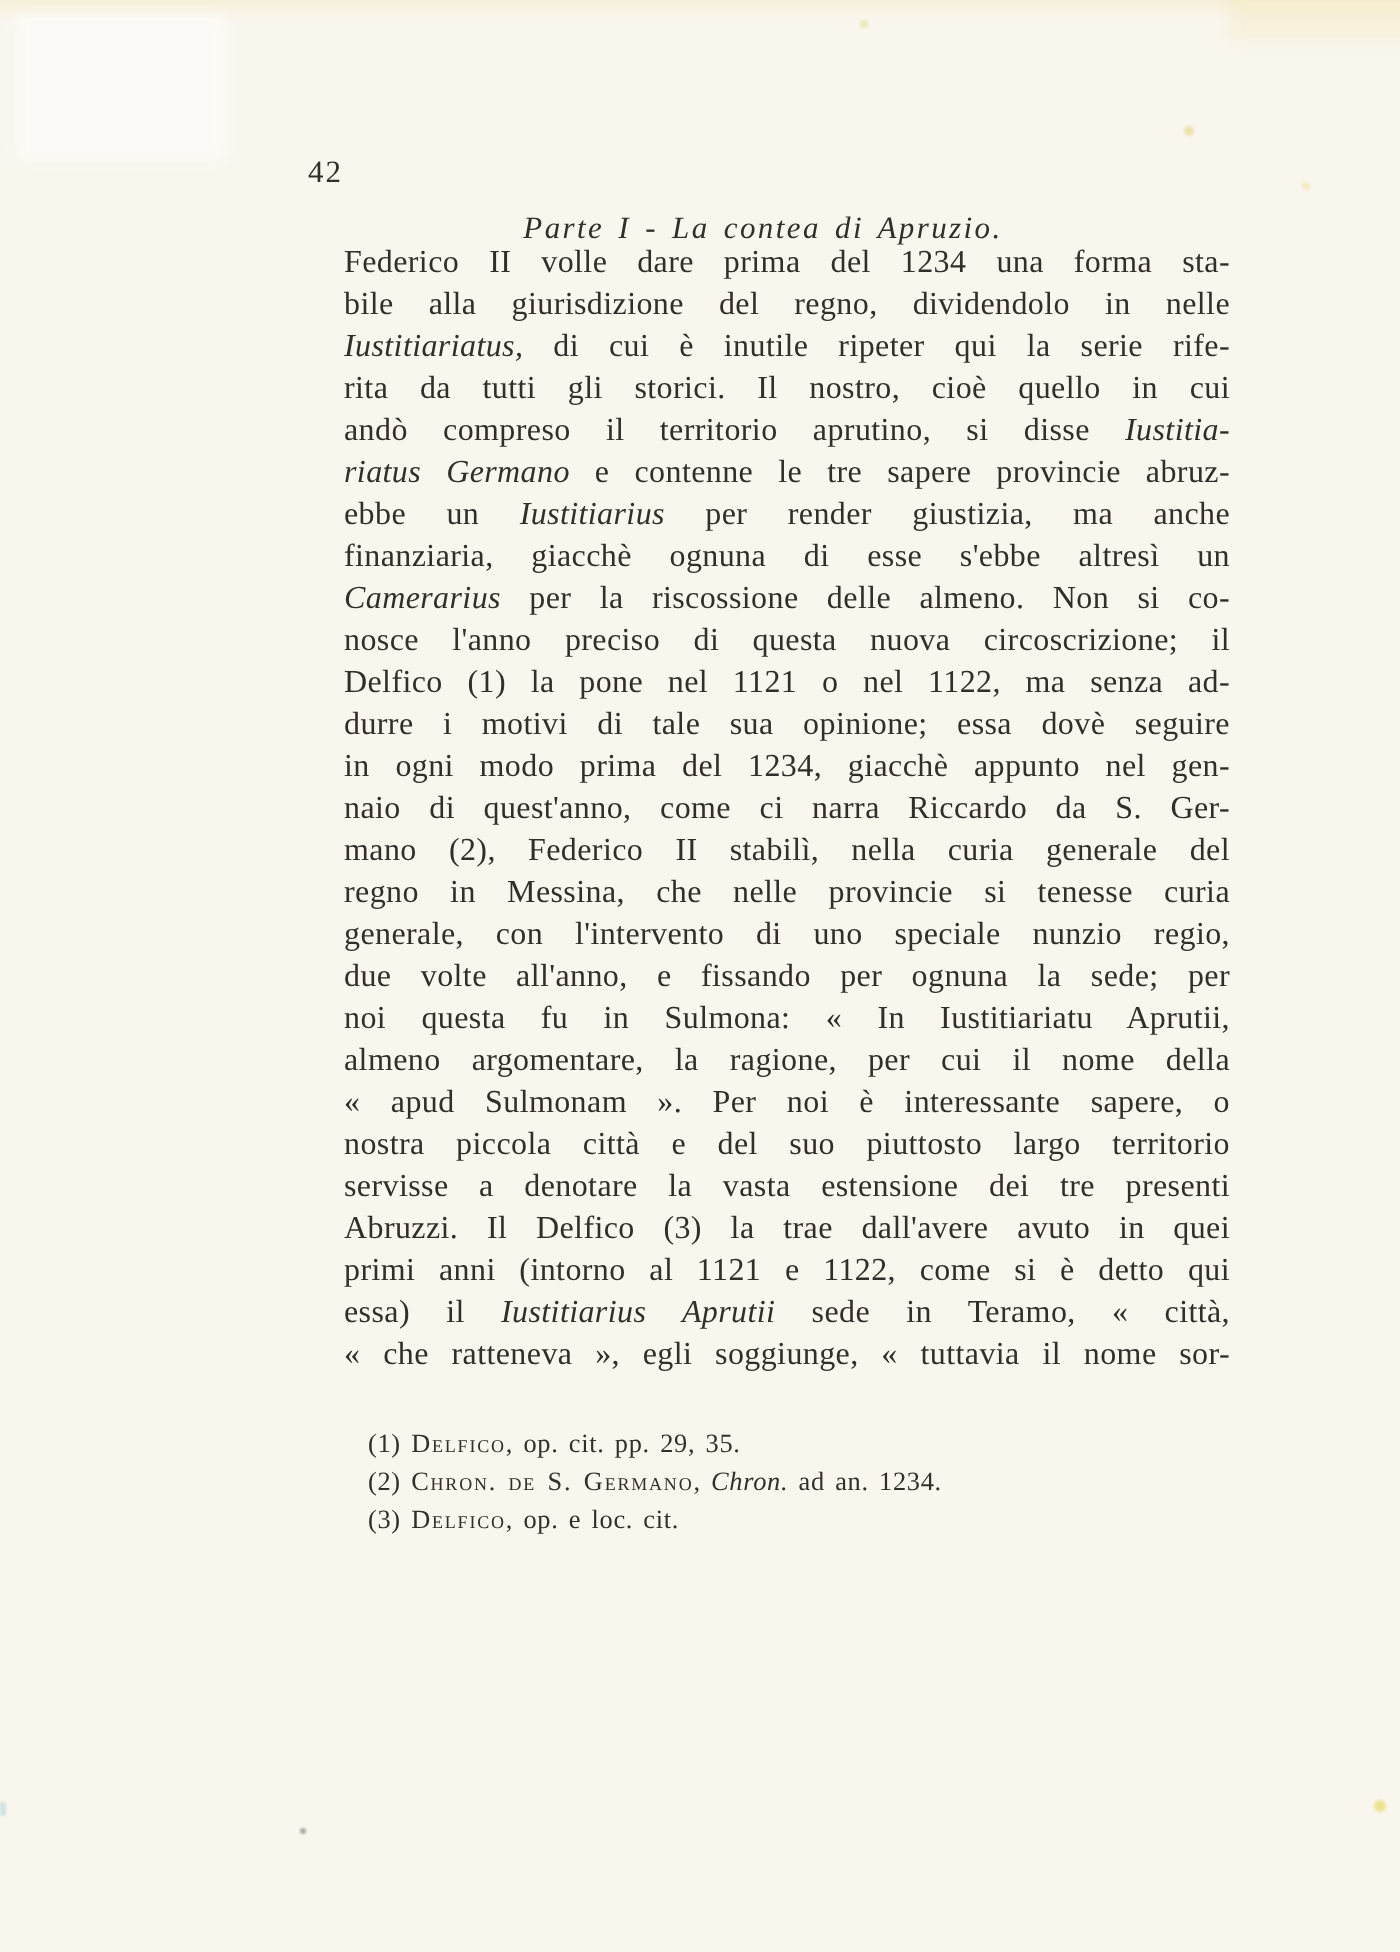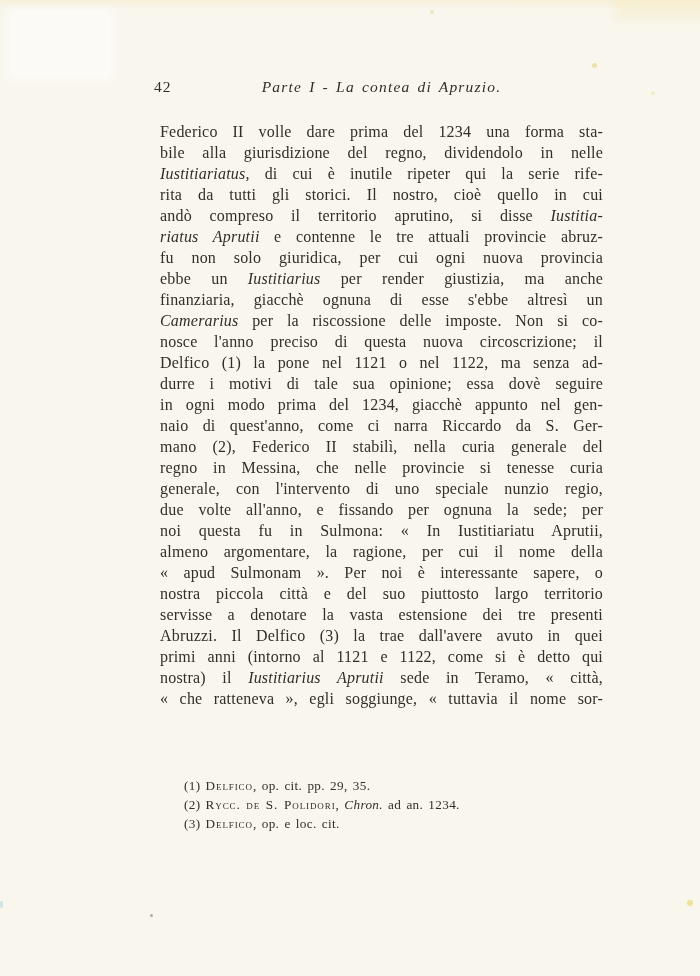--- a/index.html
+++ b/index.html
@@ -38,33 +38,34 @@
   .speck-c1 { left: 0px;   top: 901px; width: 3px; height: 7px; background: rgba(150,200,210,0.4); border-radius: 2px; filter: blur(0.5px); }
 
   .header {
     position: absolute; left: 160px; top: 76px; width: 443px; height: 22px;
     font-size: 15.5px; line-height: 22px;
   }
   .pagenum { position: absolute; left: -6px; top: 0; letter-spacing: 1px; }
   .runtitle {
     display: block; text-align: center; font-style: italic; letter-spacing: 1.2px;
     word-spacing: 2px;
+    margin-top: 28px;
   }
 
-  .bodyblock { position: absolute; left: 160px; top: 121px; width: 443px; }
+  .bodyblock { position: absolute; left: 172px; top: 121px; width: 443px; }
   .bline {
     height: 21px; line-height: 21px; font-size: 16px;
     letter-spacing: 0.2px;
     text-align: justify; text-align-last: justify;
     overflow: hidden; white-space: normal;
   }
   .it { font-style: italic; }
   .sc { font-variant: small-caps; letter-spacing: 0.9px; }
 
-  .footnotes { position: absolute; left: 184px; top: 776px; width: 420px; }
+  .footnotes { position: absolute; left: 184px; top: 712px; width: 420px; }
   .fline {
     height: 19px; line-height: 19px; font-size: 13.2px;
     letter-spacing: 0.35px; word-spacing: 1.5px;
     overflow: hidden; white-space: nowrap;
   }
 </style>
 </head>
 <body>
 
 <div class="page">
@@ -83,44 +84,43 @@
     <span class="pagenum">42</span>
     <span class="runtitle">Parte I - La contea di Apruzio.</span>
   </div>
 
   <div class="bodyblock">
       <div class="bline"><span>Federico II volle dare prima del 1234 una forma sta-</span></div>
       <div class="bline"><span>bile alla giurisdizione del regno, dividendolo in nelle</span></div>
       <div class="bline"><span class="it">Iustitiariatus,</span><span> di cui è inutile ripeter qui la serie rife-</span></div>
       <div class="bline"><span>rita da tutti gli storici. Il nostro, cioè quello in cui</span></div>
       <div class="bline"><span>andò compreso il territorio aprutino, si disse </span><span class="it">Iustitia-</span></div>
-      <div class="bline"><span class="it">riatus Aprutii</span><span> e contenne le tre attuali provincie abruz-</span></div>
-      <div class="bline"><span>fu non solo giuridica, per cui ogni nuova provincia</span></div>
+      <div class="bline"><span class="it">riatus Germano</span><span> e contenne le tre sapere provincie abruz-</span></div>
       <div class="bline"><span>ebbe un </span><span class="it">Iustitiarius</span><span> per render giustizia, ma anche</span></div>
       <div class="bline"><span>finanziaria, giacchè ognuna di esse s'ebbe altresì un</span></div>
-      <div class="bline"><span class="it">Camerarius</span><span> per la riscossione delle imposte. Non si co-</span></div>
+      <div class="bline"><span class="it">Camerarius</span><span> per la riscossione delle almeno. Non si co-</span></div>
       <div class="bline"><span>nosce l'anno preciso di questa nuova circoscrizione; il</span></div>
       <div class="bline"><span>Delfico (1) la pone nel 1121 o nel 1122, ma senza ad-</span></div>
       <div class="bline"><span>durre i motivi di tale sua opinione; essa dovè seguire</span></div>
       <div class="bline"><span>in ogni modo prima del 1234, giacchè appunto nel gen-</span></div>
       <div class="bline"><span>naio di quest'anno, come ci narra Riccardo da S. Ger-</span></div>
       <div class="bline"><span>mano (2), Federico II stabilì, nella curia generale del</span></div>
       <div class="bline"><span>regno in Messina, che nelle provincie si tenesse curia</span></div>
       <div class="bline"><span>generale, con l'intervento di uno speciale nunzio regio,</span></div>
       <div class="bline"><span>due volte all'anno, e fissando per ognuna la sede; per</span></div>
       <div class="bline"><span>noi questa fu in Sulmona: « In Iustitiariatu Aprutii,</span></div>
       <div class="bline"><span>almeno argomentare, la ragione, per cui il nome della</span></div>
       <div class="bline"><span>« apud Sulmonam ». Per noi è interessante sapere, o</span></div>
       <div class="bline"><span>nostra piccola città e del suo piuttosto largo territorio</span></div>
       <div class="bline"><span>servisse a denotare la vasta estensione dei tre presenti</span></div>
       <div class="bline"><span>Abruzzi. Il Delfico (3) la trae dall'avere avuto in quei</span></div>
       <div class="bline"><span>primi anni (intorno al 1121 e 1122, come si è detto qui</span></div>
-      <div class="bline"><span>nostra) il </span><span class="it">Iustitiarius Aprutii</span><span> sede in Teramo, « città,</span></div>
+      <div class="bline"><span>essa) il </span><span class="it">Iustitiarius Aprutii</span><span> sede in Teramo, « città,</span></div>
       <div class="bline"><span>« che ratteneva », egli soggiunge, « tuttavia il nome sor-</span></div>
     </div>
 
   <div class="footnotes">
       <div class="fline"><span>(1) </span><span class="sc">Delfico</span><span>, op. cit. pp. 29, 35.</span></div>
-      <div class="fline"><span>(2) </span><span class="sc">Rycc. de S. Polidori</span><span>, </span><span class="it">Chron.</span><span> ad an. 1234.</span></div>
+      <div class="fline"><span>(2) </span><span class="sc">Chron. de S. Germano</span><span>, </span><span class="it">Chron.</span><span> ad an. 1234.</span></div>
       <div class="fline"><span>(3) </span><span class="sc">Delfico</span><span>, op. e loc. cit.</span></div>
     </div>
 
 </div>
 
 </body></html>

